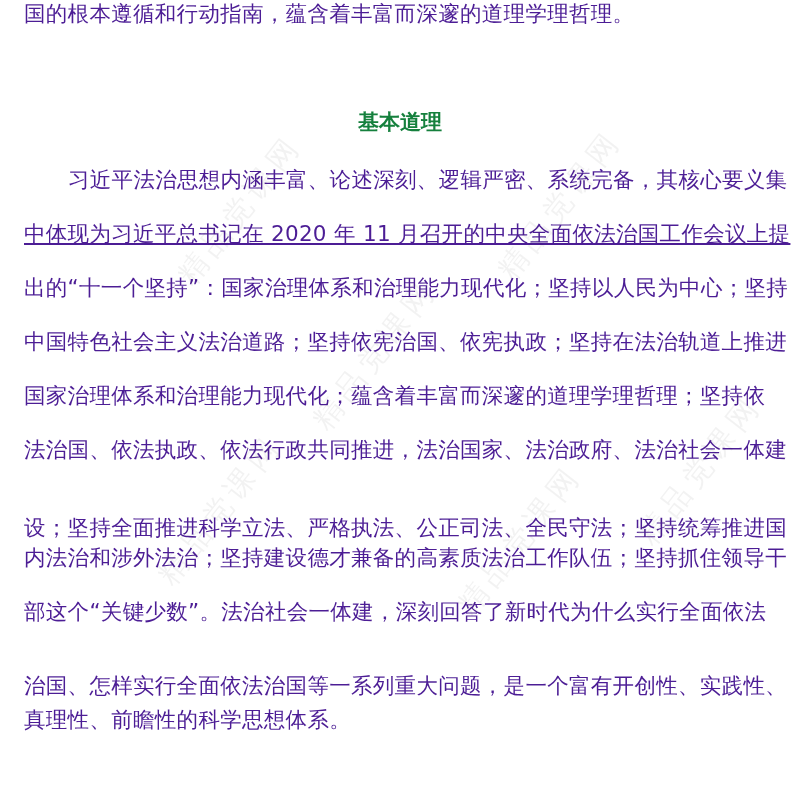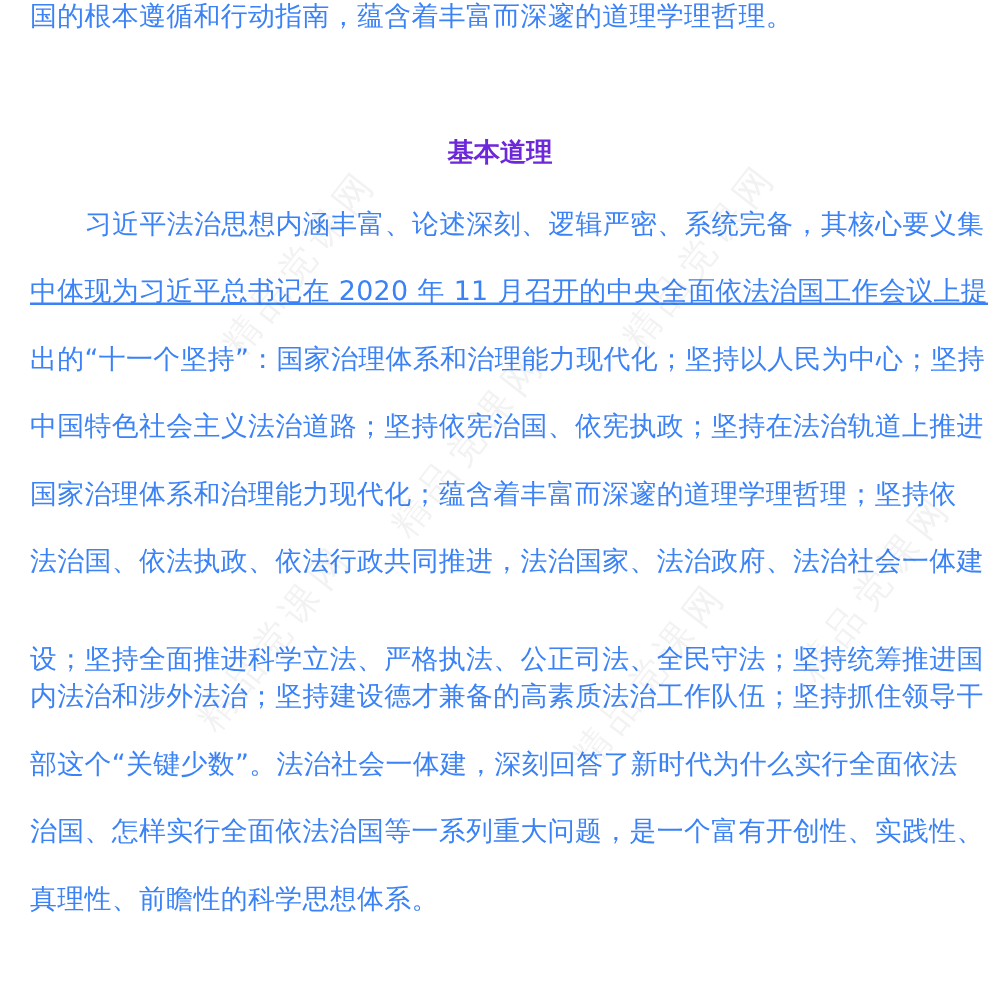--- a/index.html
+++ b/index.html
@@ -23,33 +23,33 @@
     height: 800px;
   }
   .line {
     position: absolute;
     left: 24px;
     width: 760px;
     font-size: 21.5px;
     line-height: 28px;
     white-space: nowrap;
     letter-spacing: 0.3px;
-    color: #3b82f6;
+    color: #4c1d95;
   }
   .line.indent { left: 68px; }
   .heading {
     position: absolute;
     left: 0;
     width: 800px;
     top: 108px;
     text-align: center;
     font-size: 21px;
     font-weight: bold;
     line-height: 28px;
-    color: #6d28d9;
+    color: #15803d;
   }
   .watermark {
     position: absolute;
     font-size: 30px;
     color: rgba(0,0,0,0.05);
     transform: translate(-50%, -50%) rotate(-52deg);
     white-space: nowrap;
     letter-spacing: 6px;
     pointer-events: none;
   }
@@ -66,21 +66,21 @@
   <div>
     <div class="line indent" style="top:166px;">习近平法治思想内涵丰富、论述深刻、逻辑严密、系统完备，其核心要义集</div>
     <div class="line" style="top:220px;text-decoration:underline;">中体现为习近平总书记在 2020 年 11 月召开的中央全面依法治国工作会议上提</div>
     <div class="line" style="top:274px;">出的“十一个坚持”：国家治理体系和治理能力现代化；坚持以人民为中心；坚持</div>
     <div class="line" style="top:328px;text-align:center;">中国特色社会主义法治道路；坚持依宪治国、依宪执政；坚持在法治轨道上推进</div>
     <div class="line" style="top:382px;">国家治理体系和治理能力现代化；蕴含着丰富而深邃的道理学理哲理；坚持依</div>
     <div class="line" style="top:436px;text-align:center;">法治国、依法执政、依法行政共同推进，法治国家、法治政府、法治社会一体建</div>
     <div class="line" style="top:490px;margin-top:24px;">设；坚持全面推进科学立法、严格执法、公正司法、全民守法；坚持统筹推进国</div>
     <div class="line" style="top:544px;text-align:right;">内法治和涉外法治；坚持建设德才兼备的高素质法治工作队伍；坚持抓住领导干</div>
     <div class="line" style="top:598px;">部这个“关键少数”。法治社会一体建，深刻回答了新时代为什么实行全面依法</div>
-    <div class="line" style="top:652px;">治国、怎样实行全面依法治国等一系列重大问题，是一个富有开创性、实践性、</div>
+    <div class="line" style="top:672px;">治国、怎样实行全面依法治国等一系列重大问题，是一个富有开创性、实践性、</div>
     <div class="line" style="top:706px;">真理性、前瞻性的科学思想体系。</div>
   </div>
 
   <div class="watermark" style="left:240px; top:210px;">精品党课网</div>
   <div class="watermark" style="left:560px; top:205px;">精品党课网</div>
   <div class="watermark" style="left:375px; top:355px;">精品党课网</div>
   <div class="watermark" style="left:700px; top:470px;">精品党课网</div>
   <div class="watermark" style="left:220px; top:510px;">精品党课网</div>
   <div class="watermark" style="left:520px; top:540px;">精品党课网</div>
 

